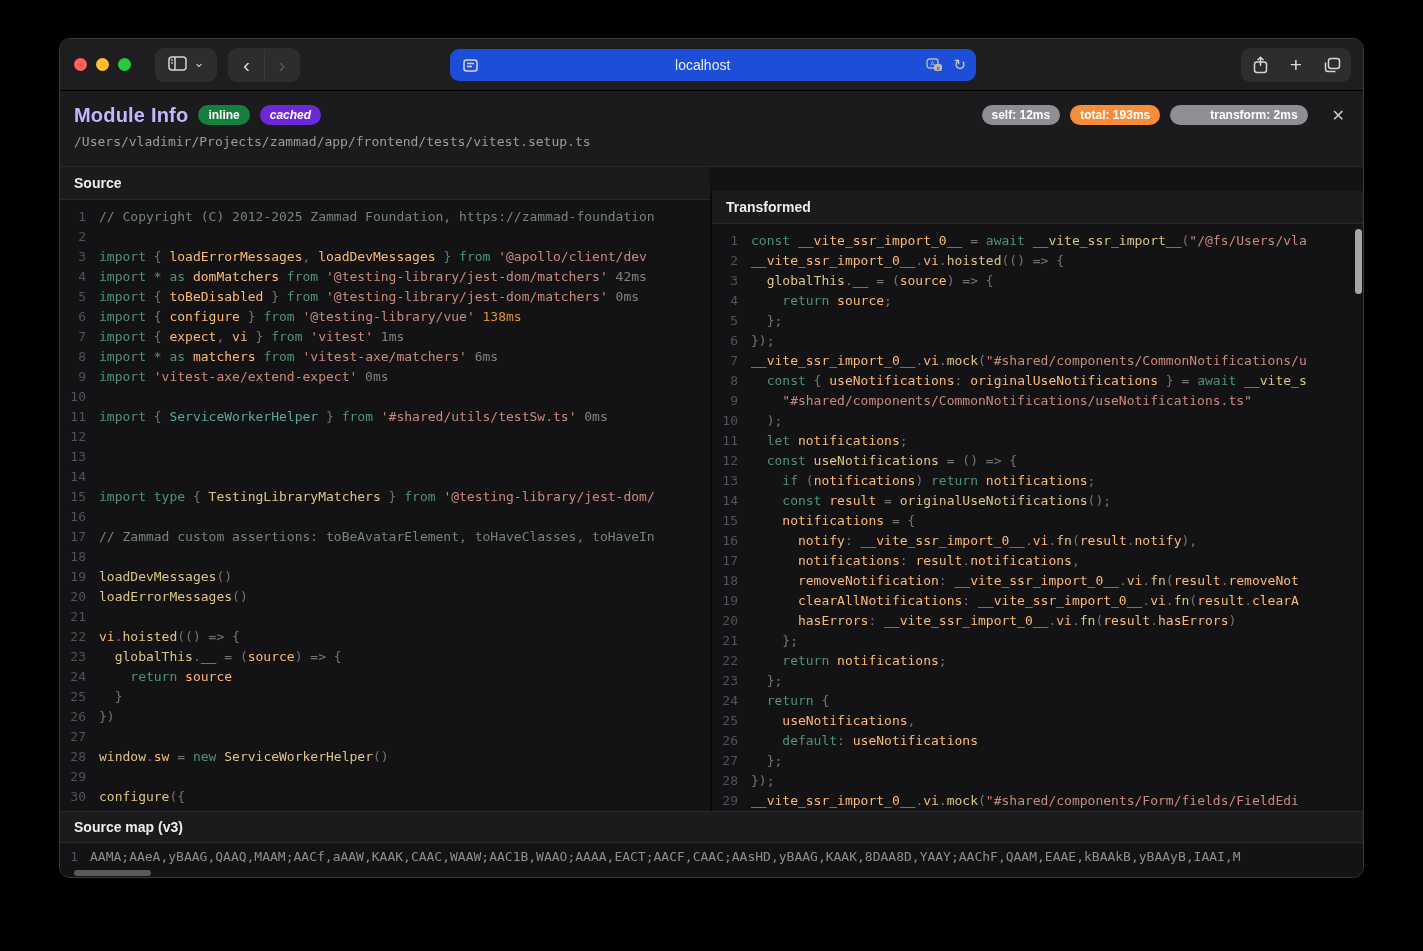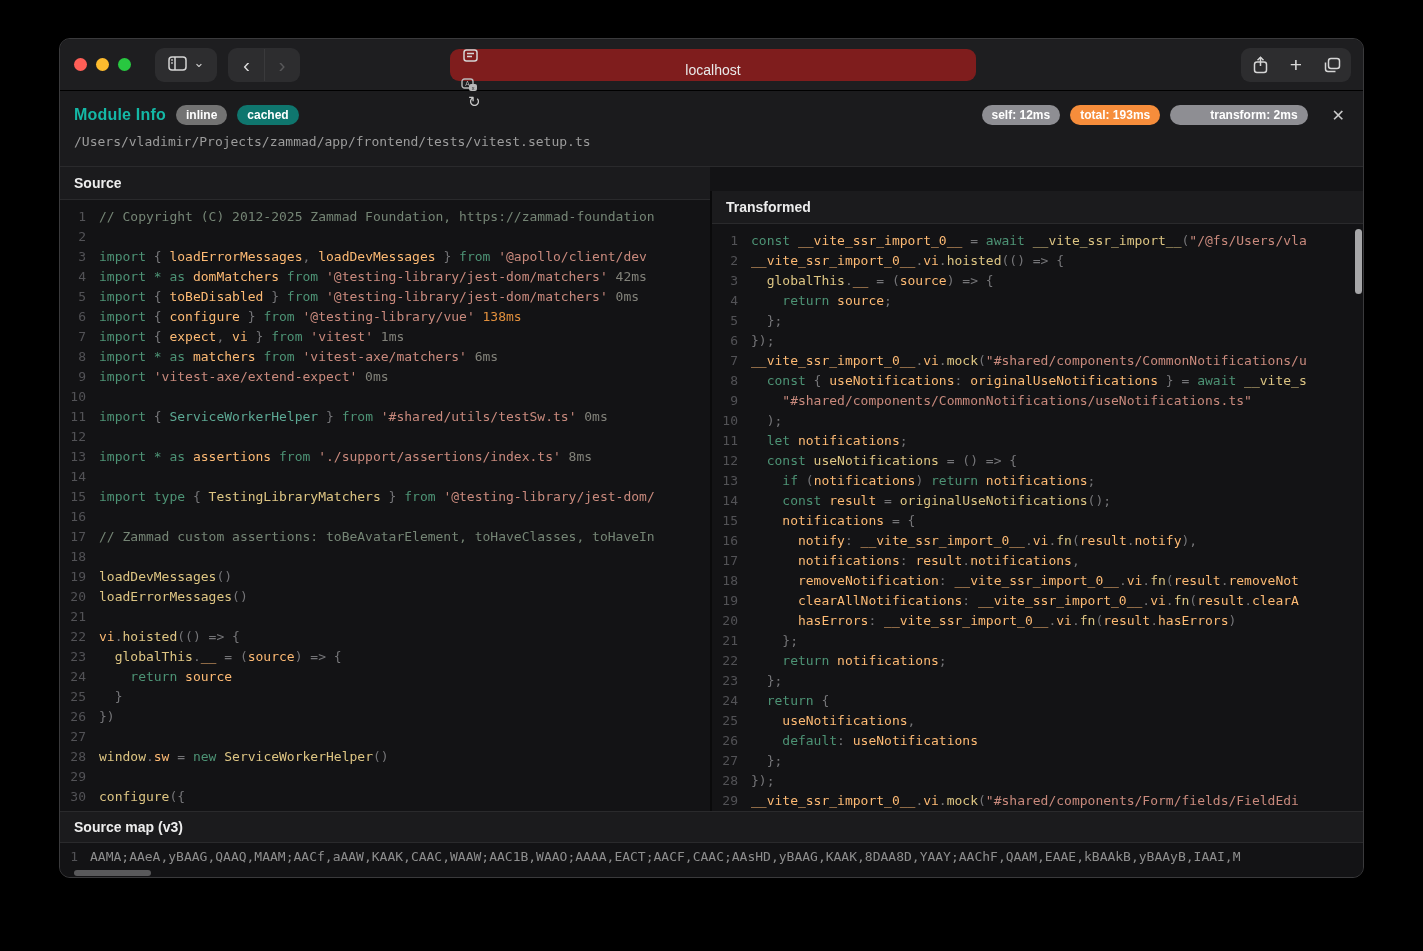--- a/index.html
+++ b/index.html
@@ -17,34 +17,34 @@
   .traffic span { width:13px; height:13px; border-radius:50%; display:block; }
   .tb-group { position:absolute; top:9px; height:34px; background:#2d2d2f;
               border-radius:9px; display:flex; align-items:center; justify-content:center;
               color:#d9d9d9; }
   .sidebar-group { left:95px; width:62px; gap:7px; }
   .nav-group { left:168px; width:72px; }
   .nav-btn { width:35px; text-align:center; font-size:21px; line-height:32px; color:#d9d9d9; }
   .nav-btn.fwd { color:#58585a; border-left:1px solid #3a3a3c; }
   .chev { font-size:13px; color:#cfcfcf; margin-top:-5px; }
   .url-field { position:absolute; left:390px; top:10px; width:526px; height:32px;
-               background:#7f1d1d; border-radius:9px; display:flex; 
-               padding:0 10px;flex-direction:column; }
+               background:#1d4ed8; border-radius:9px; display:flex; align-items:center;
+               padding:0 10px; }
   .url-text { flex:1; text-align:center; color:#e9e9e9; font-size:14px; }
   .url-icon { width:20px; display:flex; justify-content:center; color:#b9b9b9; }
   .reload { font-size:15px; color:#c9c9c9; margin-left:8px; }
   .right-group { right:12px; width:110px; gap:0; }
   .right-group .ticon { width:36px; display:flex; justify-content:center; align-items:center; }
   .plus { font-size:21px; color:#d9d9d9; font-weight:400; }
   svg.line-icon { stroke:#d5d5d5; fill:none; stroke-width:1.5; }
 
   
   .page-header { height:75px; background:#1b1b1d; padding:12px 14px 0 14px; }
   .header-row { display:flex; align-items:center; gap:10px; height:24px; }
-  .page-title { color:#14b8a6; font-size:16px; font-weight:700; letter-spacing:.2px; }
+  .page-title { color:#c4b5fd; font-size:20px; font-weight:700; letter-spacing:.2px; }
   .pill { color:#fff; font-size:12px; font-weight:700; padding:3px 10px;
           border-radius:11px; line-height:14px; white-space:nowrap; }
   .spacer { flex:1; }
   .close-x { color:#c9c9c9; font-size:16px; padding:0 4px; margin-left:10px; cursor:default; }
   .file-path { margin-top:7px; color:#9c9c9c; font-size:13px;
                font-family:"DejaVu Sans Mono", monospace; }
 
   
   .panels { display:flex; height:645px; border-top:1px solid #2a2a2c; }
   .panel { position:relative; overflow:hidden; }
@@ -150,22 +150,22 @@
           <rect x="4.5" y="1.5" width="11" height="10" rx="2.5"></rect>
           <path d="M 11.5 14.5 H 4 a 2.5 2.5 0 0 1 -2.5 -2.5 V 5.5"></path>
         </svg>
       </span>
     </div>
   </div>
 
   <div class="page-header">
     <div class="header-row">
       <span class="page-title">Module Info</span>
-      <span class="pill" style="background: #737373;">inline</span>
-      <span class="pill" style="background: #0f766e;">cached</span>
+      <span class="pill" style="background: #15803d;">inline</span>
+      <span class="pill" style="background: #6d28d9; font-style: italic;">cached</span>
       <span class="spacer"></span>
       <span class="pill" style="background: rgb(142, 142, 147);">self: 12ms</span>
       <span class="pill" style="background: rgb(246, 141, 59); text-align: center;">total: 193ms</span>
       <span class="pill" style="background: rgb(142, 142, 147); padding-left: 40px;">transform: 2ms</span>
       <span class="close-x">✕</span>
     </div>
     <div class="file-path">/Users/vladimir/Projects/zammad/app/frontend/tests/vitest.setup.ts</div>
   </div>
 
   <div class="panels">
@@ -177,21 +177,21 @@
           <div class="code-line"><span class="gutter">3</span><span class="code-text"><span class="tok-k">import</span><span class="tok-p"> { </span><span class="tok-v">loadErrorMessages</span><span class="tok-p">, </span><span class="tok-v">loadDevMessages</span><span class="tok-p"> } </span><span class="tok-k">from</span><span class="tok-s"> '@apollo/client/dev</span></span></div>
           <div class="code-line"><span class="gutter">4</span><span class="code-text"><span class="tok-k">import * as</span><span class="tok-v"> domMatchers </span><span class="tok-k">from</span><span class="tok-s"> '@testing-library/jest-dom/matchers'</span><span class="tok-ms"> 42ms</span></span></div>
           <div class="code-line"><span class="gutter">5</span><span class="code-text"><span class="tok-k">import</span><span class="tok-p"> { </span><span class="tok-v">toBeDisabled</span><span class="tok-p"> } </span><span class="tok-k">from</span><span class="tok-s"> '@testing-library/jest-dom/matchers'</span><span class="tok-ms"> 0ms</span></span></div>
           <div class="code-line"><span class="gutter">6</span><span class="code-text"><span class="tok-k">import</span><span class="tok-p"> { </span><span class="tok-v">configure</span><span class="tok-p"> } </span><span class="tok-k">from</span><span class="tok-s"> '@testing-library/vue'</span><span class="tok-mso"> 138ms</span></span></div>
           <div class="code-line"><span class="gutter">7</span><span class="code-text"><span class="tok-k">import</span><span class="tok-p"> { </span><span class="tok-v">expect</span><span class="tok-p">, </span><span class="tok-v">vi</span><span class="tok-p"> } </span><span class="tok-k">from</span><span class="tok-s"> 'vitest'</span><span class="tok-ms"> 1ms</span></span></div>
           <div class="code-line"><span class="gutter">8</span><span class="code-text"><span class="tok-k">import * as</span><span class="tok-v"> matchers </span><span class="tok-k">from</span><span class="tok-s"> 'vitest-axe/matchers'</span><span class="tok-ms"> 6ms</span></span></div>
           <div class="code-line"><span class="gutter">9</span><span class="code-text"><span class="tok-k">import</span><span class="tok-s"> 'vitest-axe/extend-expect'</span><span class="tok-ms"> 0ms</span></span></div>
           <div class="code-line"><span class="gutter">10</span><span class="code-text"></span></div>
           <div class="code-line"><span class="gutter">11</span><span class="code-text"><span class="tok-k">import</span><span class="tok-p"> { </span><span class="tok-t">ServiceWorkerHelper</span><span class="tok-p"> } </span><span class="tok-k">from</span><span class="tok-s"> '#shared/utils/testSw.ts'</span><span class="tok-ms"> 0ms</span></span></div>
           <div class="code-line"><span class="gutter">12</span><span class="code-text"></span></div>
-          <div class="code-line"><span class="gutter">13</span><span class="code-text"><span class="tok-k">import * as</span><span class="tok-v"> assertions </span><span class="tok-k">from</span><span class="tok-s"> './support/assertions/index.ts'</span><span class="tok-ms"> 8ms</span></span></div>
+          <div class="code-line"><span class="gutter">13</span></div>
           <div class="code-line"><span class="gutter">14</span><span class="code-text"></span></div>
           <div class="code-line"><span class="gutter">15</span><span class="code-text"><span class="tok-k">import type</span><span class="tok-p"> { </span><span class="tok-f">TestingLibraryMatchers</span><span class="tok-p"> } </span><span class="tok-k">from</span><span class="tok-s"> '@testing-library/jest-dom/</span></span></div>
           <div class="code-line"><span class="gutter">16</span><span class="code-text"></span></div>
           <div class="code-line"><span class="gutter">17</span><span class="code-text"><span class="tok-cm">// Zammad custom assertions: toBeAvatarElement, toHaveClasses, toHaveIn</span></span></div>
           <div class="code-line"><span class="gutter">18</span><span class="code-text"></span></div>
           <div class="code-line"><span class="gutter">19</span><span class="code-text"><span class="tok-f">loadDevMessages</span><span class="tok-p">()</span></span></div>
           <div class="code-line"><span class="gutter">20</span><span class="code-text"><span class="tok-f">loadErrorMessages</span><span class="tok-p">()</span></span></div>
           <div class="code-line"><span class="gutter">21</span><span class="code-text"></span></div>
           <div class="code-line"><span class="gutter">22</span><span class="code-text"><span class="tok-v">vi</span><span class="tok-p">.</span><span class="tok-f">hoisted</span><span class="tok-p">(() =&gt; {</span></span></div>
           <div class="code-line"><span class="gutter">23</span><span class="code-text"><span class="tok-f">  globalThis</span><span class="tok-p">.</span><span class="tok-v">__</span><span class="tok-p"> = (</span><span class="tok-v">source</span><span class="tok-p">) =&gt; {</span></span></div>

